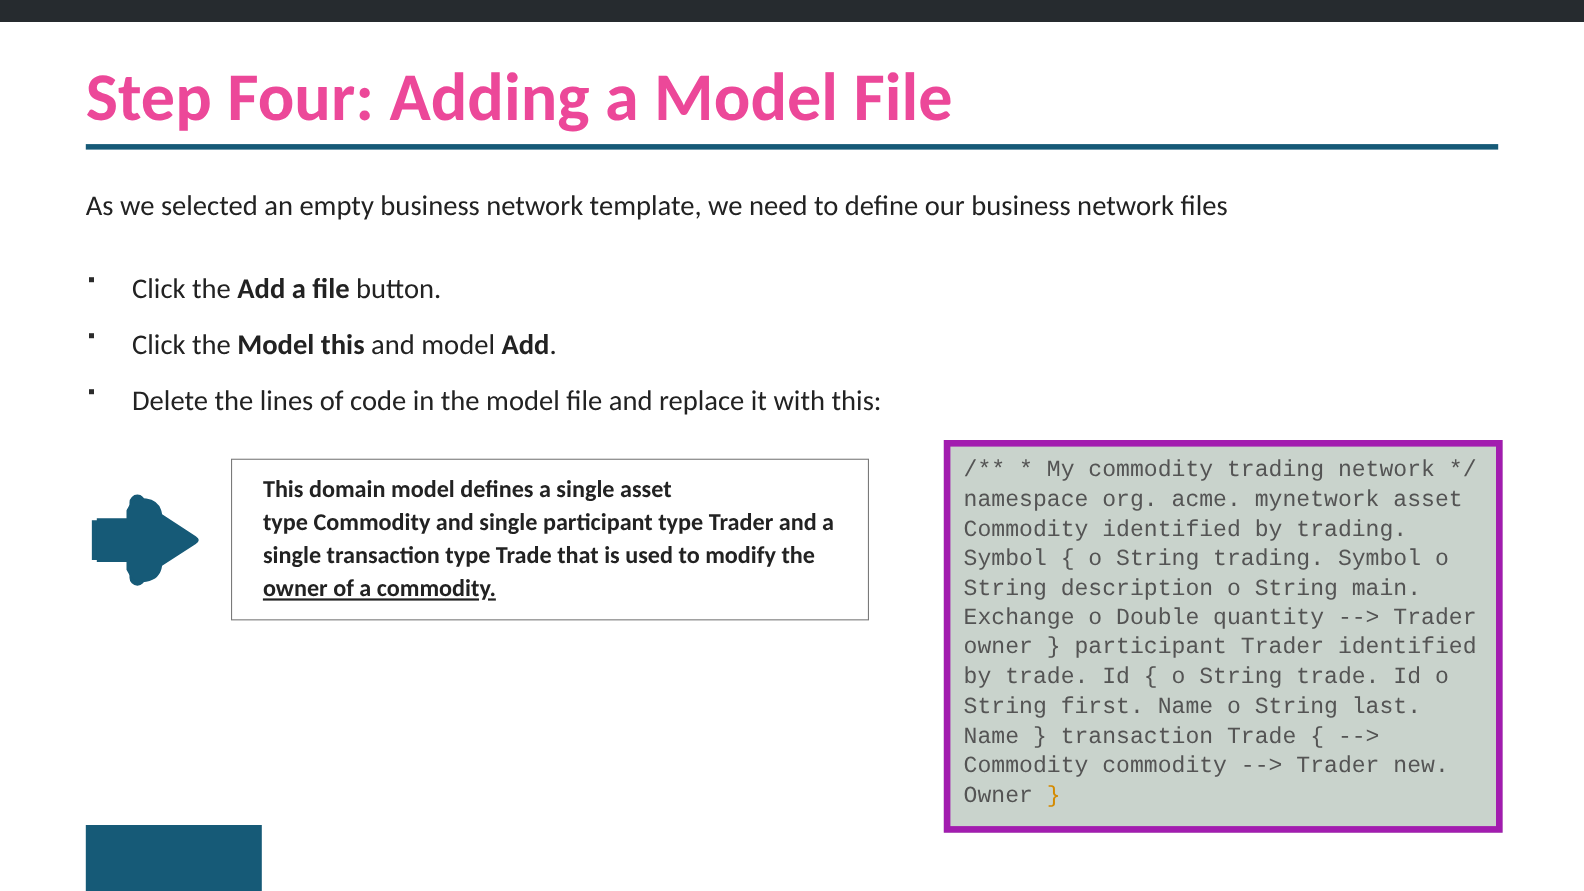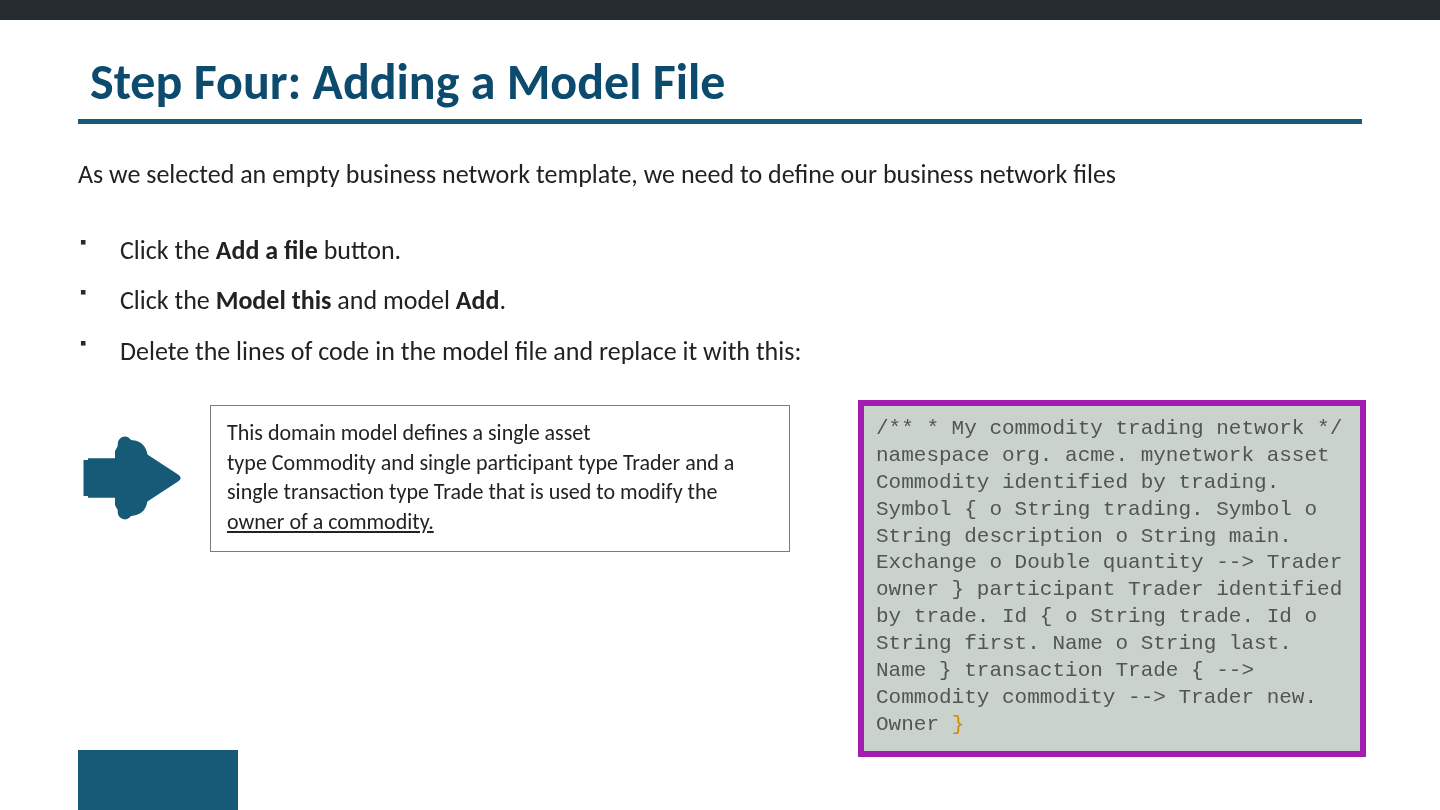--- a/index.html
+++ b/index.html
@@ -24,24 +24,24 @@
     height: 20px;
     background: #262b2f;
   }
   .content {
     position: absolute;
     top: 56px;
     left: 78px;
     right: 78px;
   }
   .title {
-    font-size: 50px;
+    font-size: 62px;
     font-weight: 700;
-    color: #0c4a6e;
-    margin: 0 0 10px 12px;
+    color: #ec4899;
+    margin: 0 0 10px 0;
     line-height: 1.05;
   }
   .title-rule {
     border: none;
     border-top: 5px solid #165a77;
     margin: 0 0 18px 0;
   }
   .para {
     font-size: 26px;
     line-height: 2.05;
@@ -69,25 +69,25 @@
     color: #2b2b2b;
   }
   .callout-row {
     display: flex;
     align-items: center;
     margin-top: 28px;
     gap: 22px;
   }
   .callout-box {
     border: 1px solid #7a7a7a;
-    padding: 12px 16px 14px 16px;
+    padding: 12px 16px 14px 28px;
     width: 580px;
     font-size: 22px;
     line-height: 1.35;
-    font-weight: 400;
+    font-weight: 700;
     box-sizing: border-box;
   }
   .code-box {
     position: absolute;
     top: 400px;
     right: 74px;
     width: 508px;
     border: 6px solid #a21caf;
     background: #c9d3cc;
     padding: 10px 12px 12px 12px;

